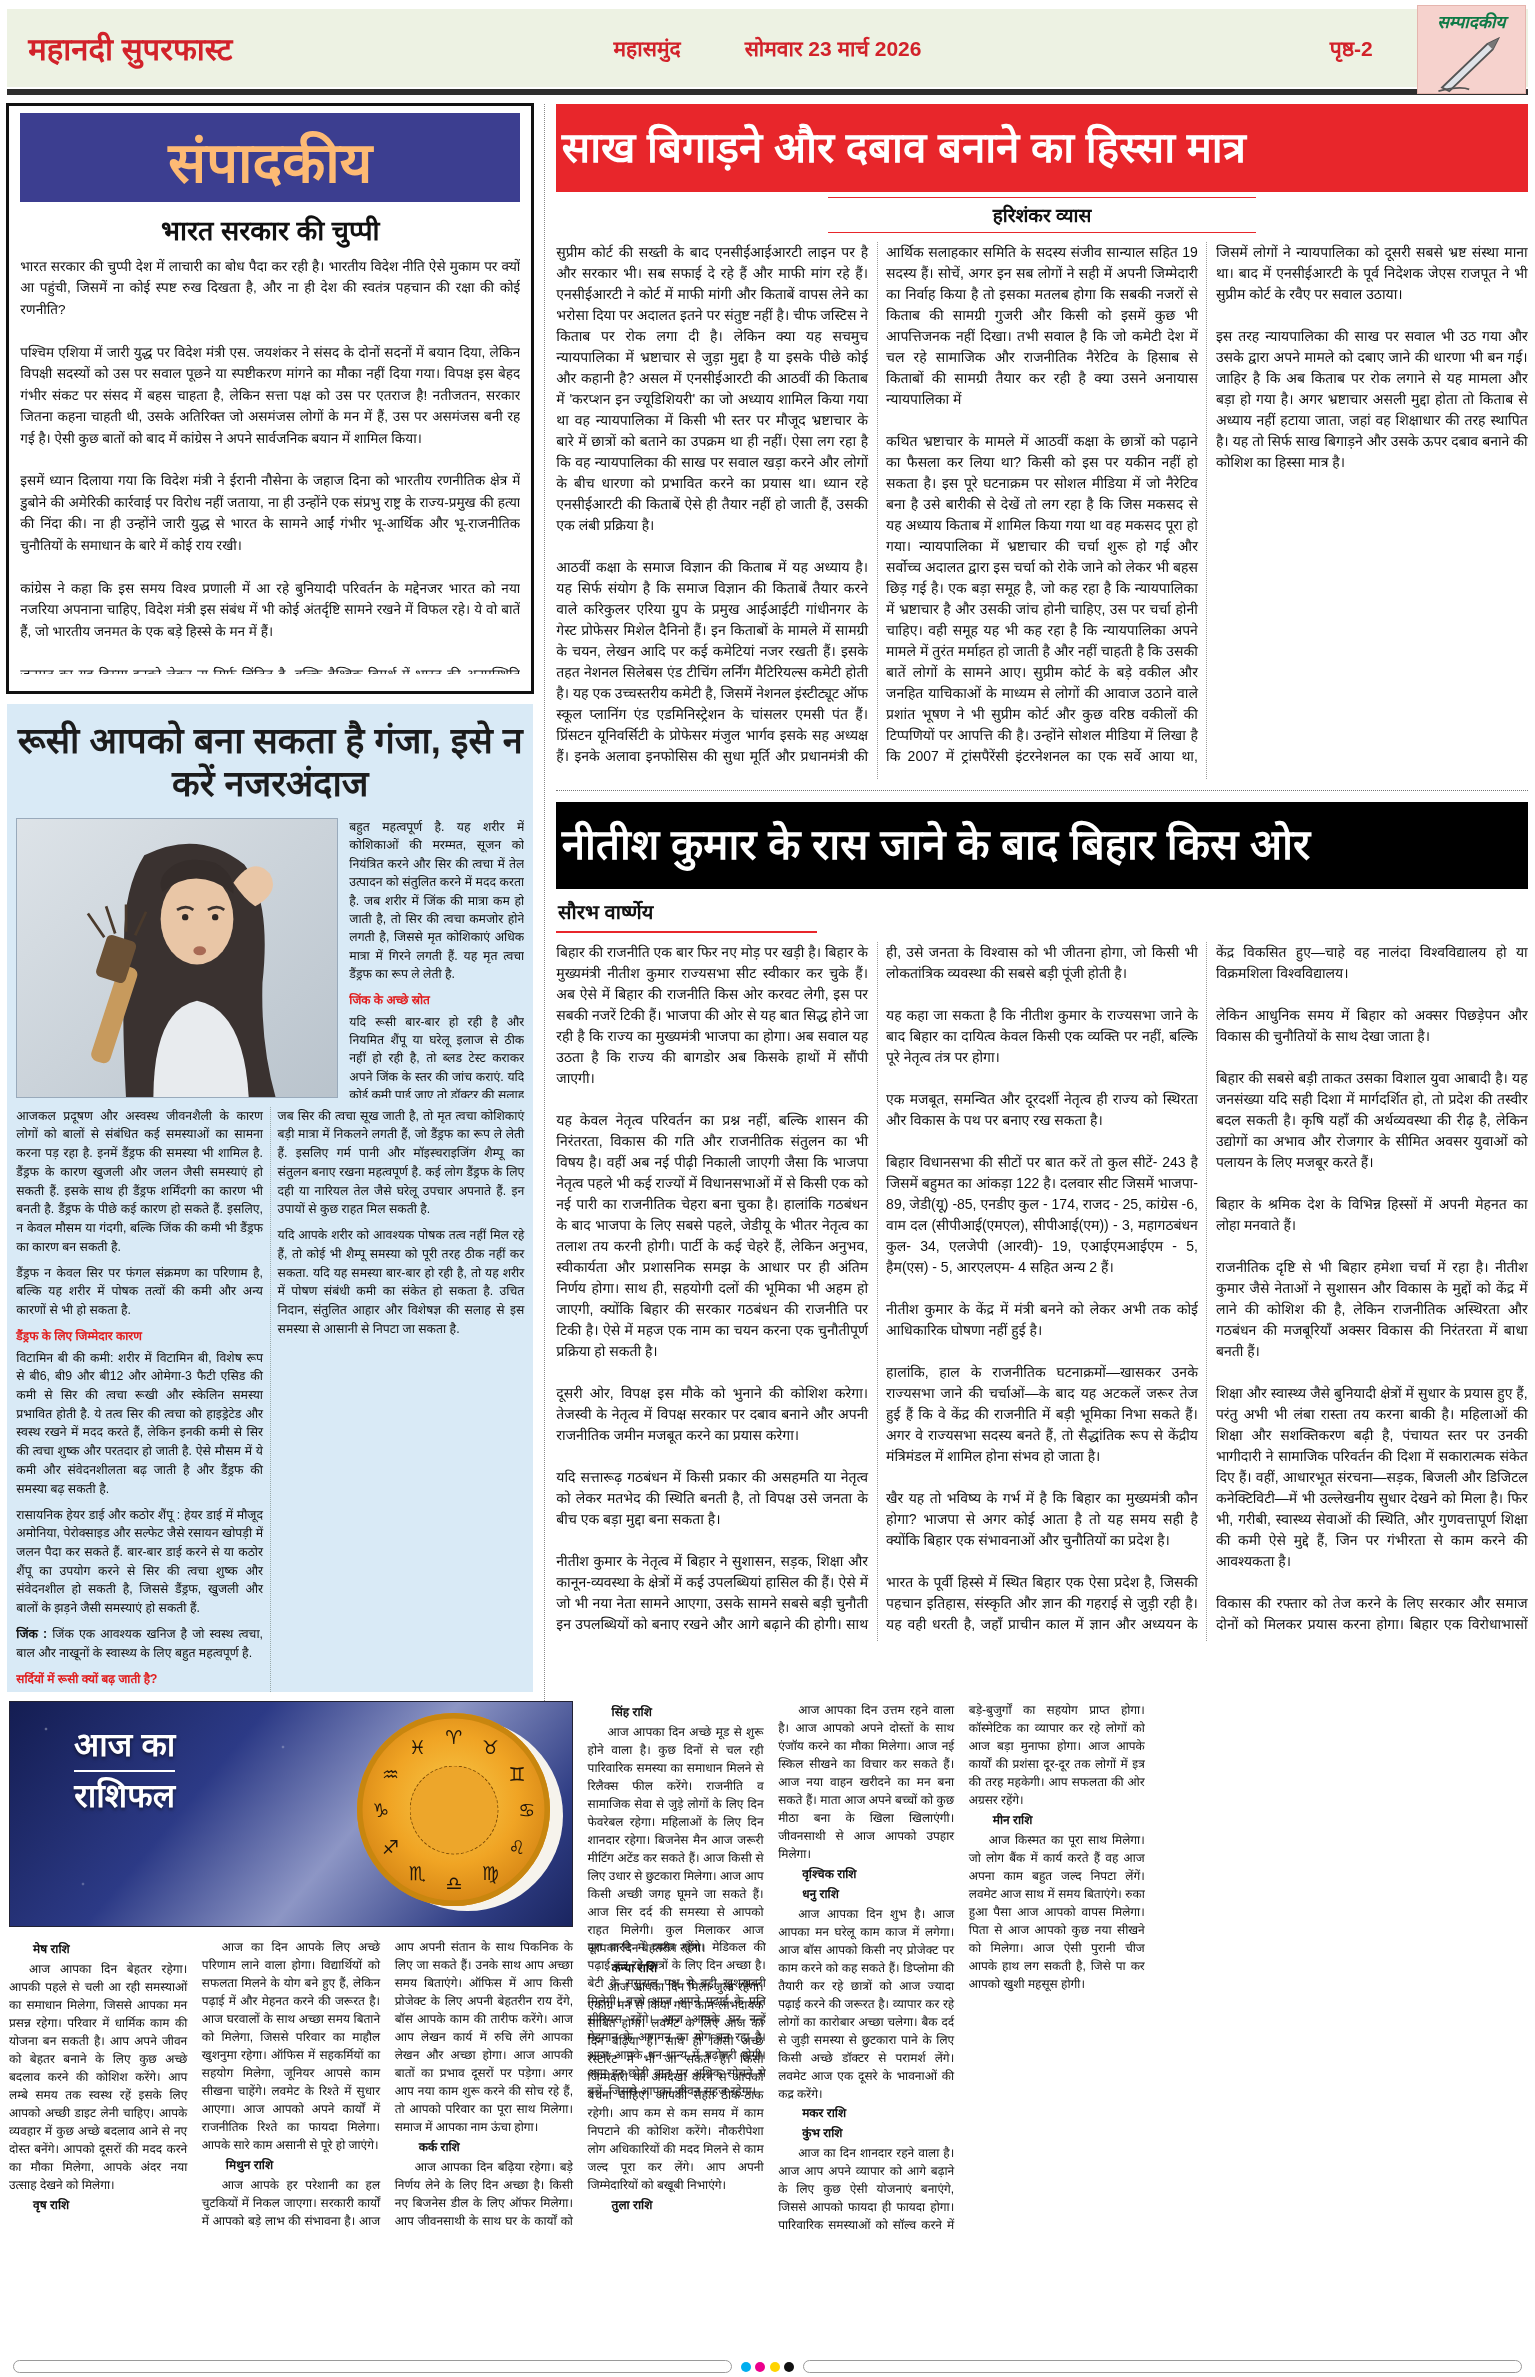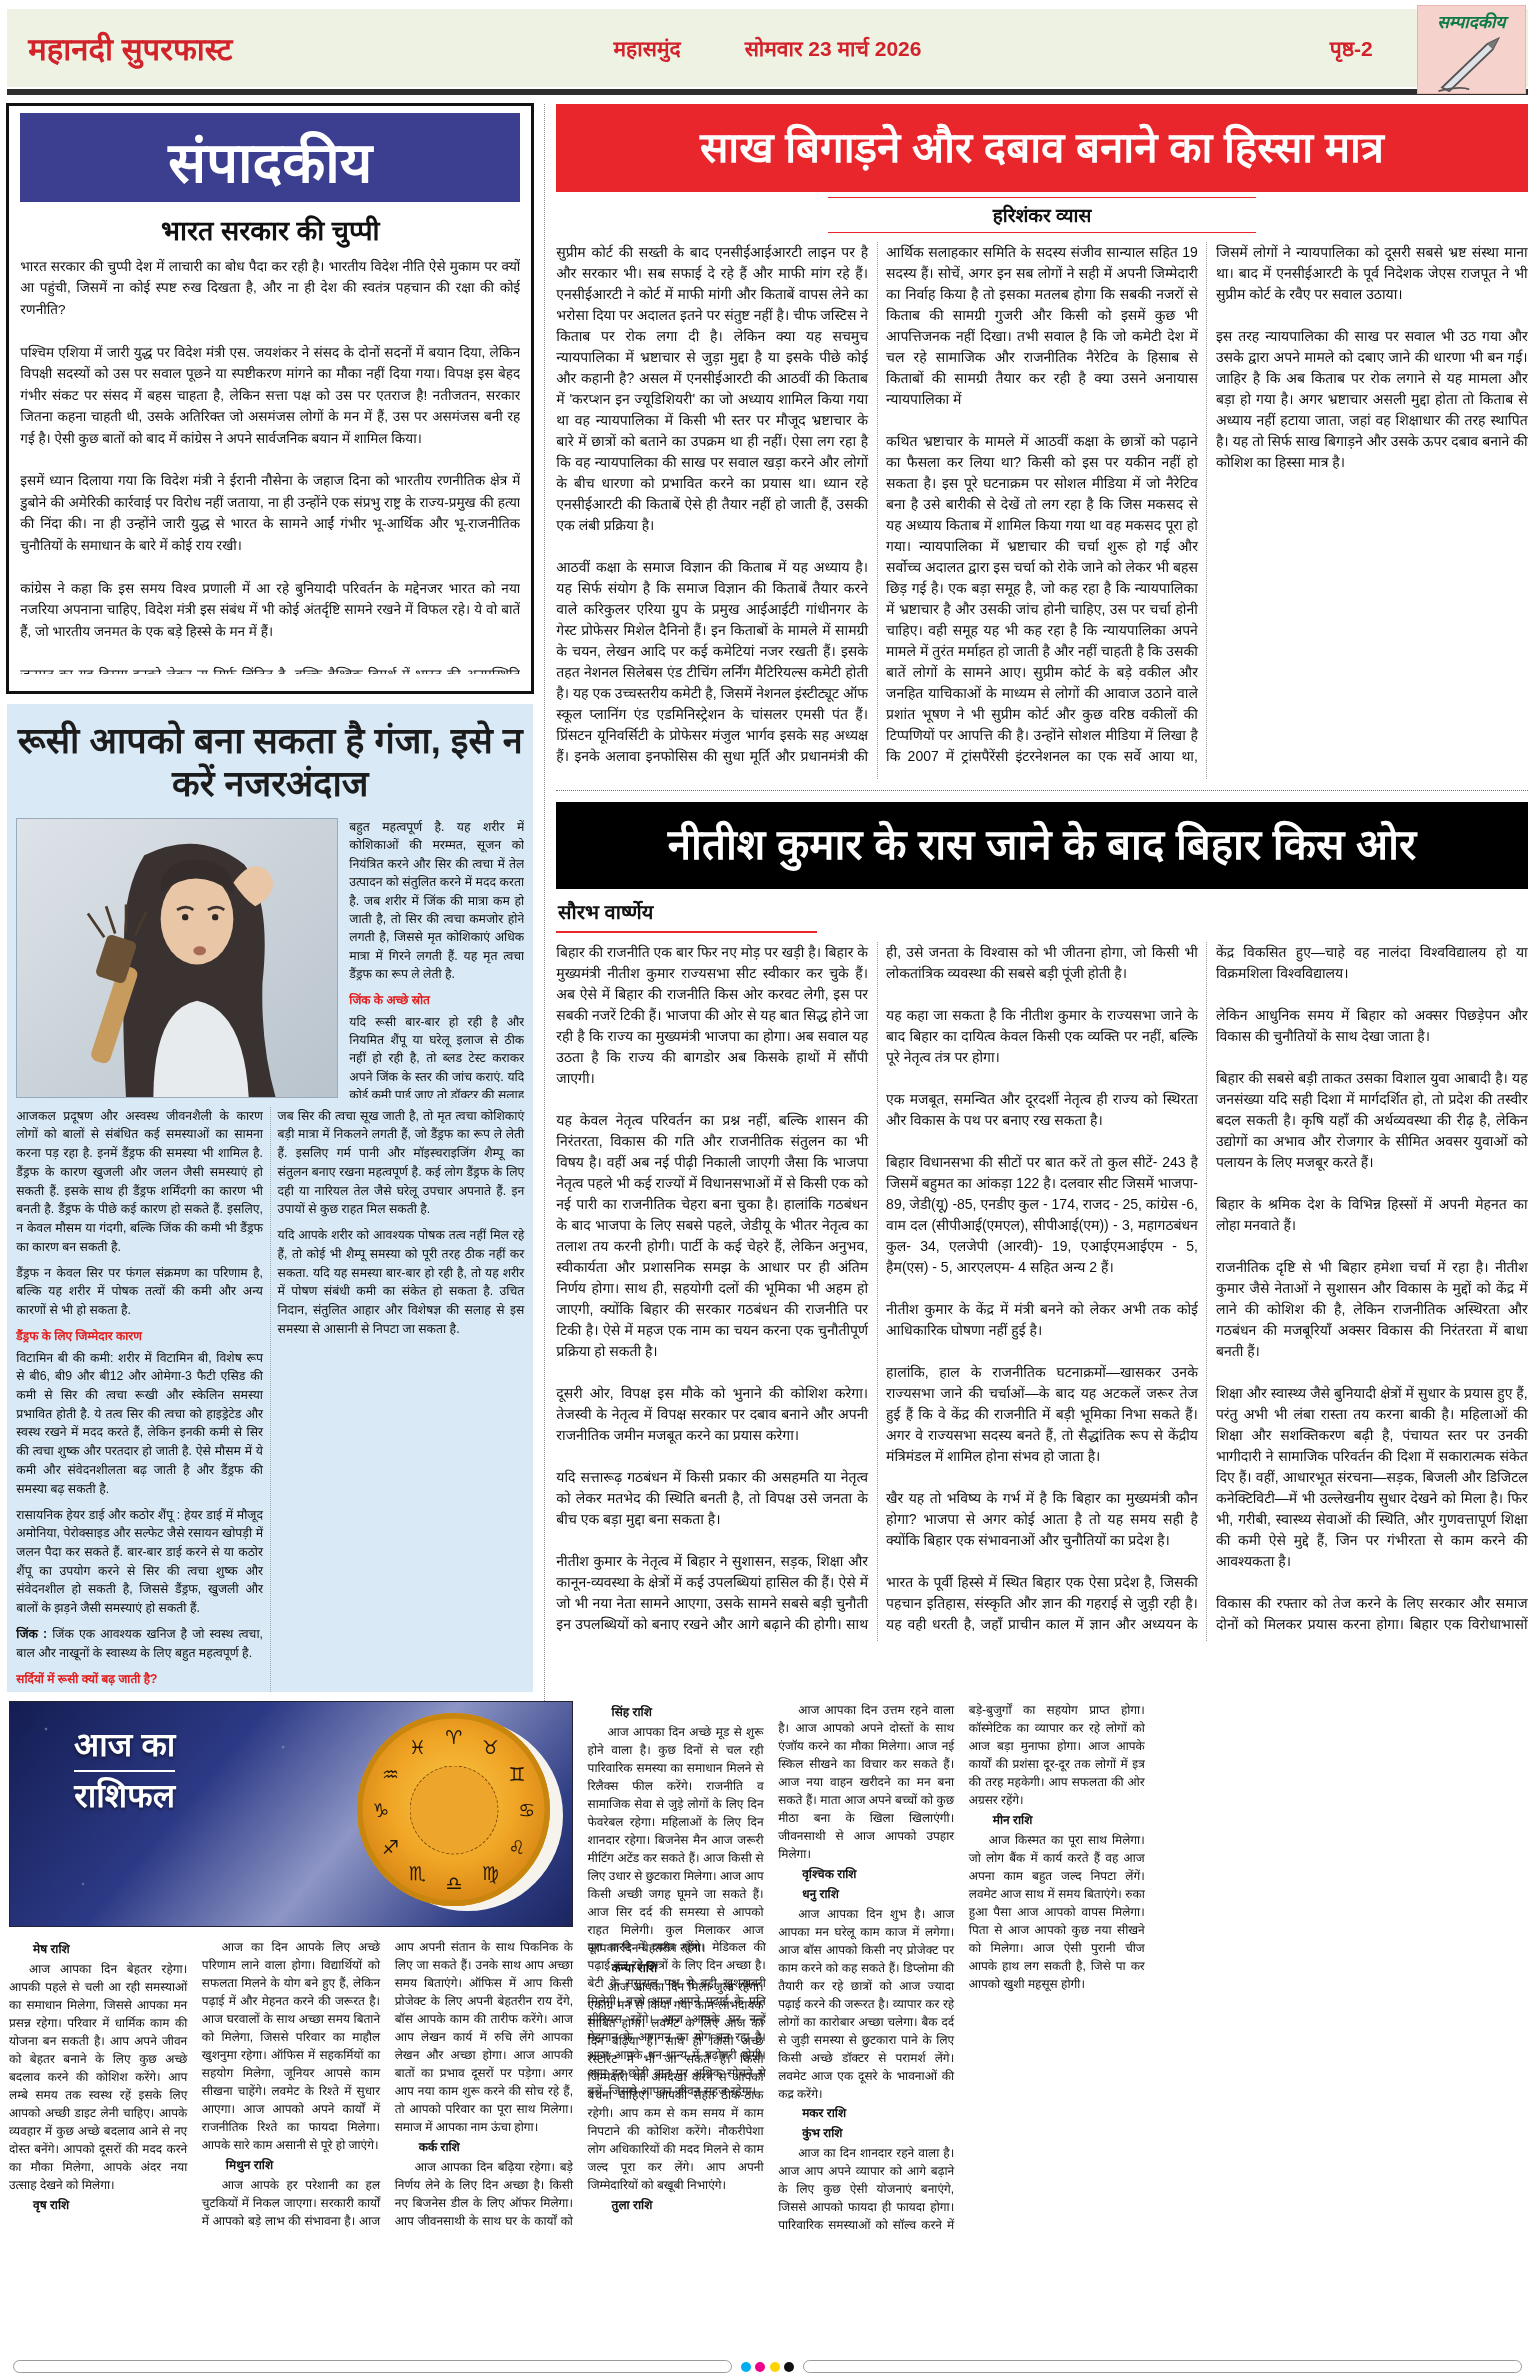--- a/index.html
+++ b/index.html
@@ -17,40 +17,40 @@
   .mast-logo .logo-text{font-size:17.3px;font-weight:bold;font-style:italic;color:#0e7a46;
              display:block;text-align:center;margin-top:3.6px;}
   .thick-rule{height:6.4px;background:#2e2e2e;margin:1.8px 7.3px 0 7.3px;}
   
   .main{display:flex;gap:11px;padding:9px 7.3px 0 7.3px;height:1597px;}
   .left-col{width:526px;flex:none;}
   .right-col{flex:1;border-left:1.8px dotted #8a8a8a;padding-left:11px;min-width:0;}
   
   .editorial-box{border:2.7px solid #111;outline:0.9px solid #111;outline-offset:0.9px;
                  height:589px;overflow:hidden;padding:7.3px 11px;box-sizing:border-box;}
-  .ed-banner{background:#3c3e90;color:#ffffff;text-align:center;font-size:56px;font-weight:bold;
+  .ed-banner{background:#3c3e90;color:#fdba74;text-align:center;font-size:56px;font-weight:bold;
              padding:9px 0 4px 0;}
   .ed-title{font-size:27px;font-weight:bold;text-align:center;margin:9px 0 7.3px 0;}
   .flow{white-space:pre-line;}
   .ed-body{font-size:13.6px;line-height:1.58;text-align:justify;height:418px;overflow:hidden;}
   
   .dandruff{margin-top:11px;background:#d9eaf6;height:988px;overflow:hidden;
             padding:9px 9px;box-sizing:border-box;}
   .dand-headline{font-size:36px;line-height:1.2;font-weight:bold;text-align:center;color:#1c1c1c;
                  margin:5.5px 0 12.7px 0;}
   .dand-top{display:flex;gap:11px;height:280px;}
   .dand-photo{width:320px;flex:none;border:0.9px solid #9ab;background:#cfd6dd;overflow:hidden;}
   .dand-side{flex:1;font-size:12.3px;line-height:1.5;text-align:justify;overflow:hidden;}
   .dand-cols{margin-top:9px;column-count:2;column-gap:14.6px;column-rule:0.9px dotted #9aa;
              column-fill:auto;height:637px;font-size:12.3px;line-height:1.52;text-align:justify;}
   .red-subhead{color:#e11d1d;font-weight:bold;font-size:12px;margin:7.3px 0 3.6px 0;}
   .dand-cols p,.dand-side p{margin:0 0 7.3px 0;}
   .lead-bold{font-weight:bold;}
   
-  .banner{color:#fff;text-align:center;font-weight:bold;font-size:42px;padding:12.7px 5.5px 18px 5.5px;}
+  .banner{color:#fff;text-align:left;font-weight:bold;font-size:42px;padding:12.7px 5.5px 18px 5.5px;}
   .banner.red{background:#e8262b;}
   .banner.blue{background:#000000;}
   .byline-c{width:44%;margin:5.5px auto 9px auto;text-align:center;font-size:19px;font-weight:bold;
             border-top:1.8px solid #e8262b;border-bottom:1.8px solid #e8262b;padding:3.6px 0;}
   .byline-l{display:inline-block;font-size:20px;font-weight:bold;border-bottom:2.7px solid #e8262b;
             padding:5.5px 164px 5.5px 1.8px;margin:3.6px 0 9px 0;}
   .cols3{column-count:3;column-gap:18px;column-rule:0.9px dotted #999;column-fill:auto;
          font-size:14px;line-height:1.5;text-align:justify;}
   .sakh-body{height:537px;}
   .nitish-body{height:699px;}

